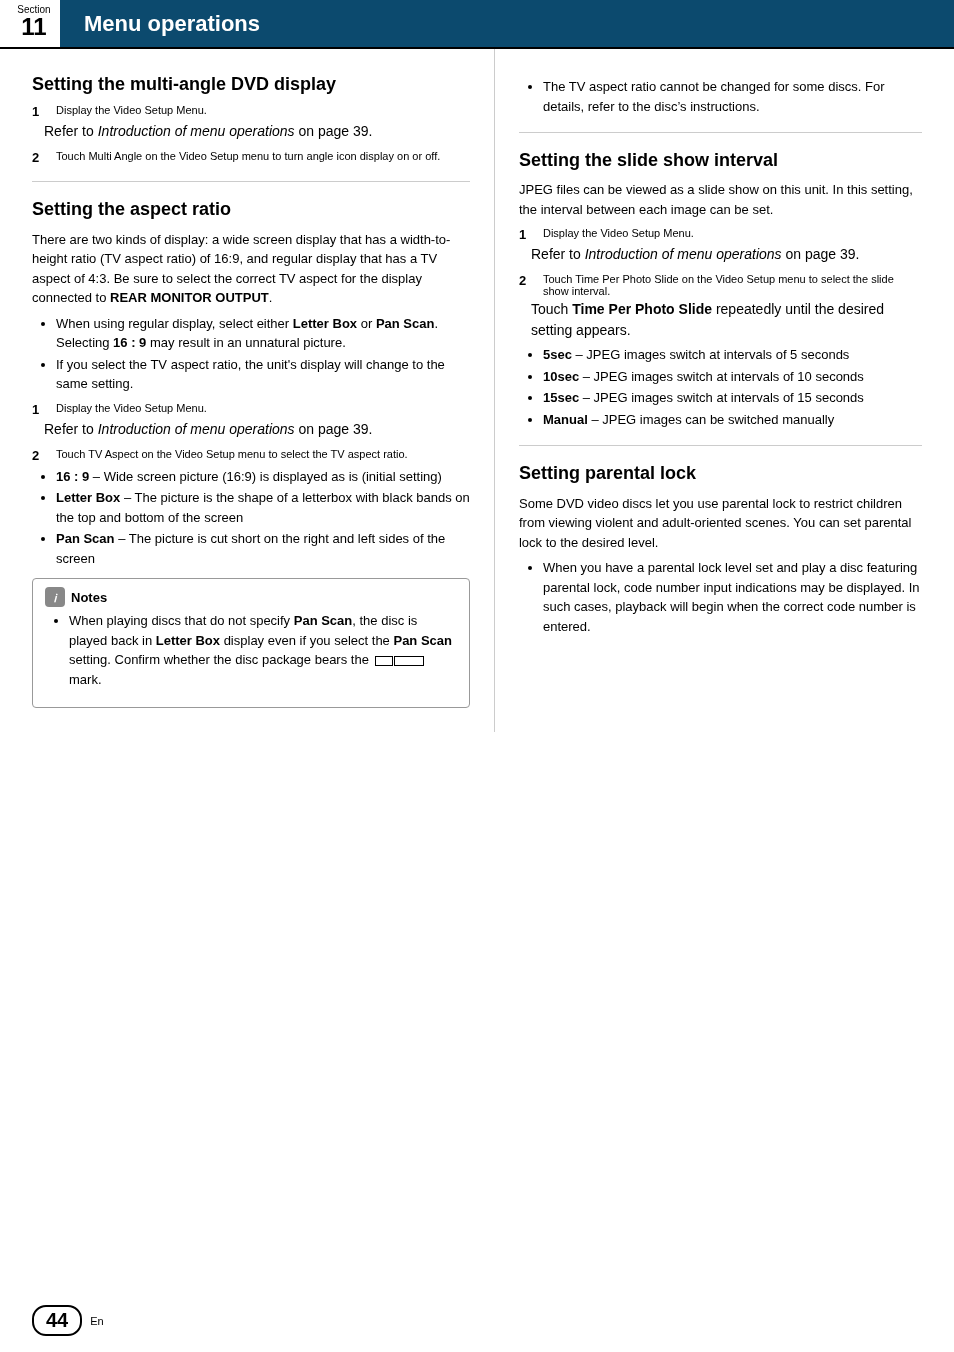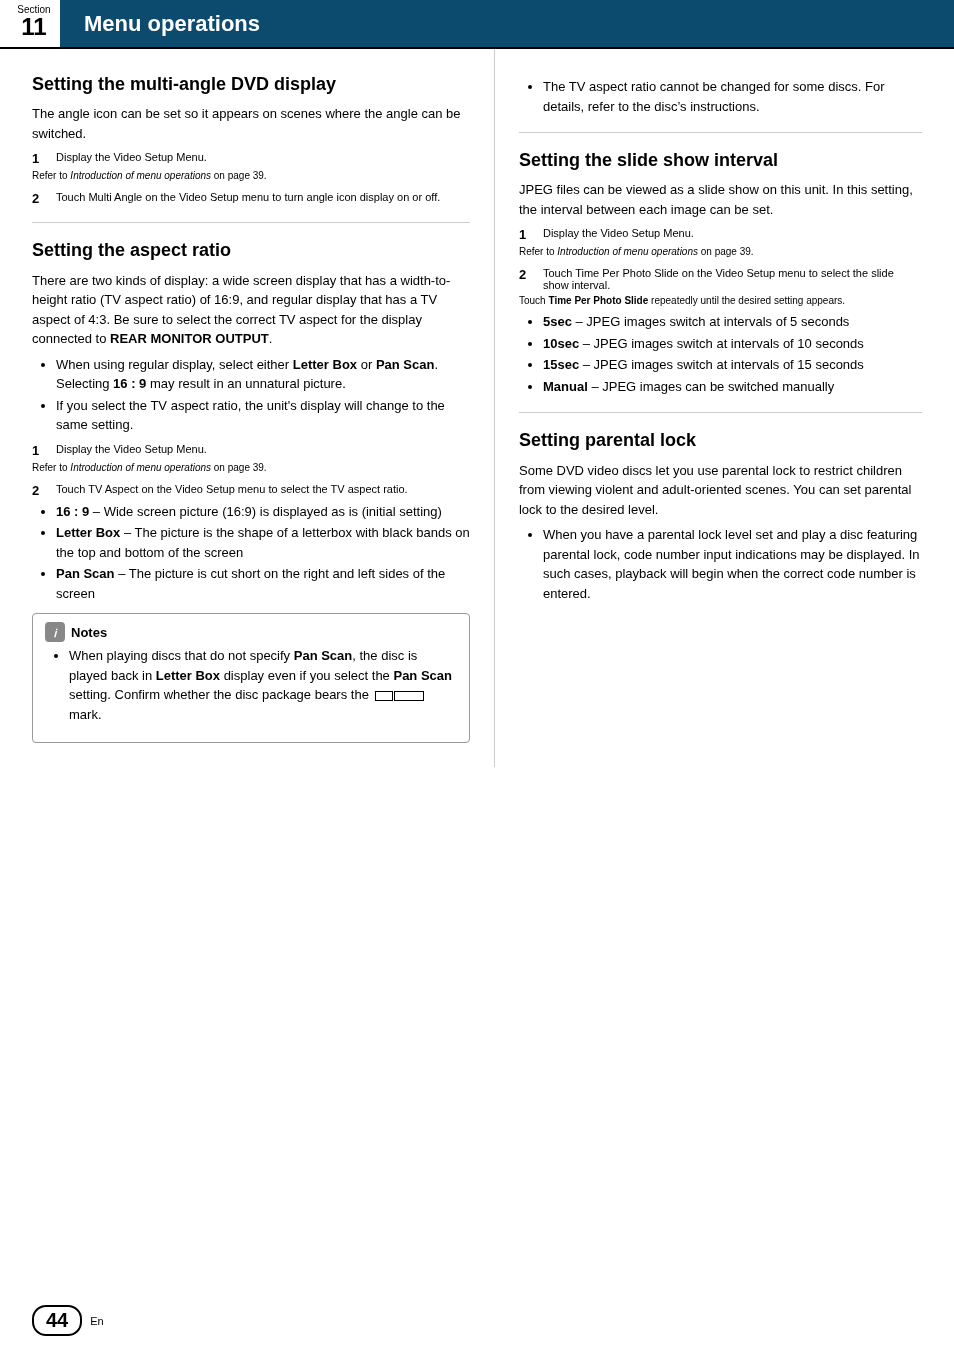--- a/index.html
+++ b/index.html
@@ -84,23 +84,23 @@
     .step-num {
       font-weight: bold;
       font-size: 13px;
       min-width: 16px;
     }
     .step-label {
       font-weight: normal;
       font-size: 11px;
     }
     .step-body {
-      font-size: 10px;
+      font-size: 14px;
       line-height: 1.5;
-      margin-left: 0;
+      margin-left: 12px;
       margin-bottom: 4px;
     }
     .italic { font-style: italic; }
     .bold { font-weight: bold; }
 
     ul.bullet {
       list-style: disc;
       padding-left: 24px;
       margin: 4px 0 8px 0;
     }
@@ -201,21 +201,20 @@
     <span class="section-num">11</span>
   </div>
   <div class="header-title-box">Menu operations</div>
 </div>
 
 <div class="main-content">
 
   <div class="col-left">
 
     <h2>Setting the multi-angle DVD display</h2>
-    <p>The angle icon can be set so it appears on scenes where the angle can be switched.</p>
 
     <div class="step">
       <span class="step-num">1</span>
       <span class="step-label">Display the Video Setup Menu.</span>
     </div>
     <p class="step-body">Refer to <span class="italic">Introduction of menu operations</span> on page 39.</p>
 
     <div class="step">
       <span class="step-num">2</span>
       <span class="step-label">Touch Multi Angle on the Video Setup menu to turn angle icon display on or off.</span>

